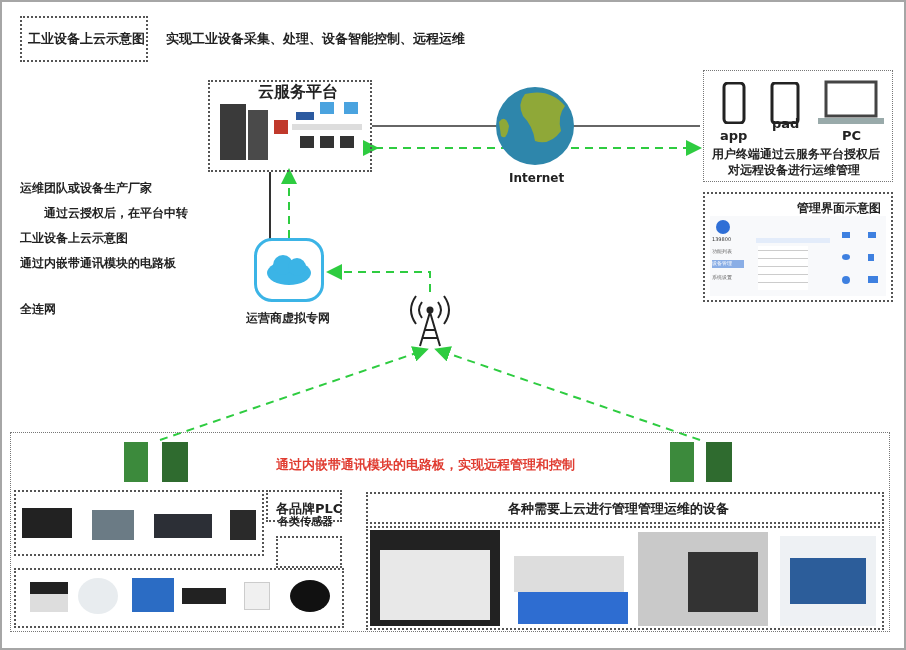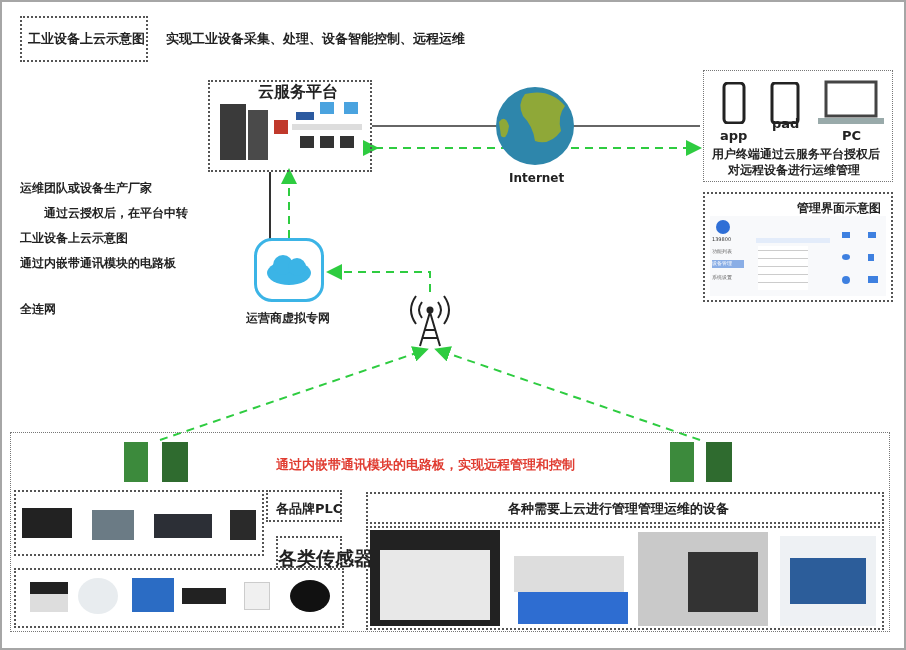--- a/index.html
+++ b/index.html
@@ -122,21 +122,21 @@
 
 <div class="dot" style="left:14px;top:490px;width:250px;height:66px;"></div>
 <div class="dot" style="left:266px;top:490px;width:76px;height:32px;"></div>
 <div class="txt" style="left:276px;top:500px;font-size:13px;">各品牌PLC</div>
 <div class="img" style="left:22px;top:508px;width:50px;height:30px;background:#222;"></div>
 <div class="img" style="left:92px;top:510px;width:42px;height:30px;background:#6b7b85;"></div>
 <div class="img" style="left:154px;top:514px;width:58px;height:24px;background:#2c2f36;"></div>
 <div class="img" style="left:230px;top:510px;width:26px;height:30px;background:#2a2a2a;"></div>
 
 <div class="dot" style="left:276px;top:536px;width:66px;height:32px;"></div>
-<div class="txt" style="left:278px;top:546px;font-size:19px;">各类传感器</div>
+<div class="txt" style="left:278px;top:514px;font-size:11px;">各类传感器</div>
 <div class="dot" style="left:14px;top:568px;width:330px;height:60px;"></div>
 <div class="img" style="left:30px;top:582px;width:38px;height:30px;background:linear-gradient(#222 40%,#ddd 40%);"></div>
 <div class="img" style="left:78px;top:578px;width:40px;height:36px;border-radius:50%;background:#e8ecef;"></div>
 <div class="img" style="left:132px;top:578px;width:42px;height:34px;background:#2b6cc4;"></div>
 <div class="img" style="left:182px;top:588px;width:44px;height:16px;background:#222;"></div>
 <div class="img" style="left:244px;top:582px;width:24px;height:26px;background:#f0f0f0;border:1px solid #ccc;"></div>
 <div class="img" style="left:290px;top:580px;width:40px;height:32px;border-radius:50%;background:#111;"></div>
 
 <div class="dot" style="left:366px;top:492px;width:518px;height:32px;"></div>
 <div class="txt" style="left:508px;top:500px;font-size:13px;">各种需要上云进行管理管理运维的设备</div>

